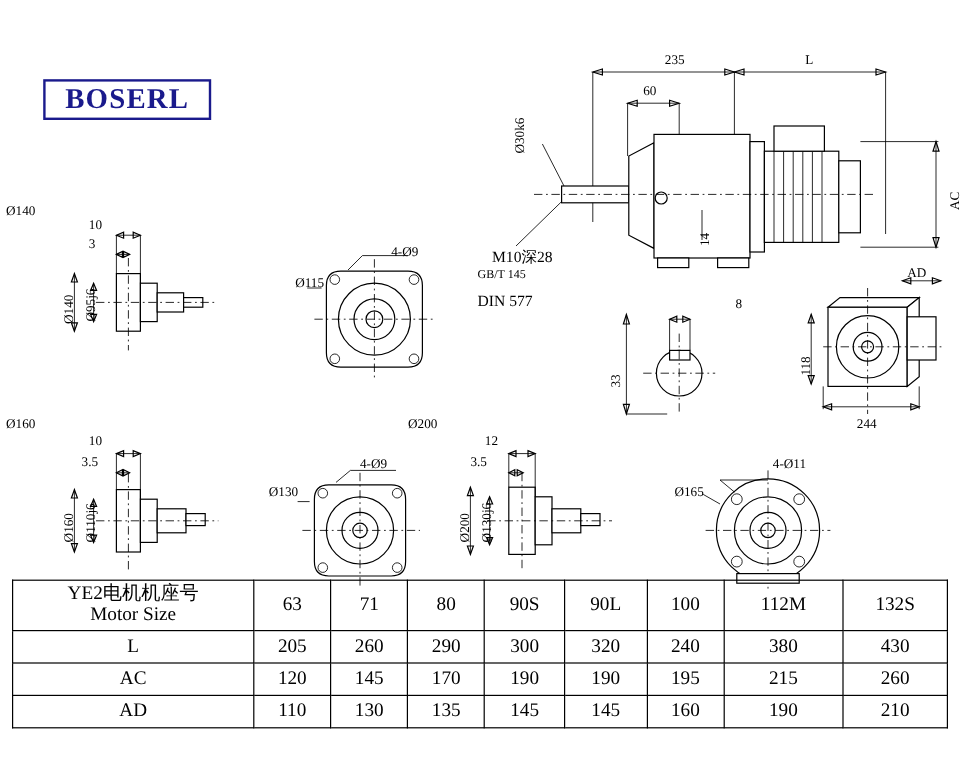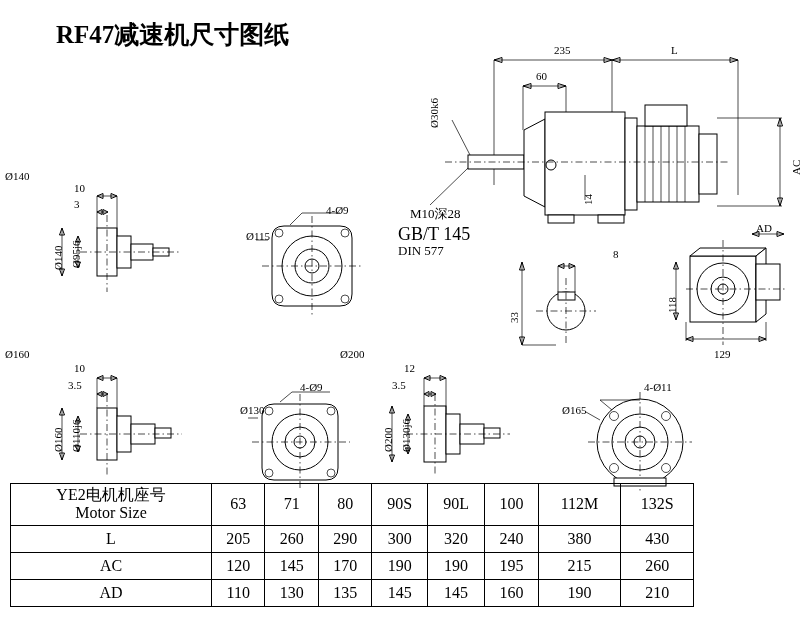--- a/index.html
+++ b/index.html
@@ -36,41 +36,43 @@
   .lbl.vert{transform:rotate(-90deg);transform-origin:left top;}
 
   svg{position:absolute;left:0;top:0;overflow:visible;}
   .ln{stroke:#000;stroke-width:1;fill:none;}
   .ln.thin{stroke-width:0.7;}
   .dash{stroke:#000;stroke-width:0.7;fill:none;stroke-dasharray:7 3 1.5 3;}
   .fillw{fill:#fff;stroke:#000;stroke-width:1;}
 
   
   .tbl{
-    position:absolute;left:10px;top:483px;width:684px;
+    position:absolute;left:10px;top:483px;width:780px;
     border-collapse:collapse;
     font-family:"Liberation Serif",serif;
     padding-left:44px;
   }
   .tbl td{
     border:1px solid #000;
     text-align:center;
     font-size:16px;
     height:26px;
     padding:0;
   }
   .tbl td.head{width:200px;font-size:16px;line-height:1.15;padding:2px 0;}
   .tbl td.rowlabel{width:200px;font-size:16px;}
 </style>
 </head>
 <body>
 
 <div class="page">
 
-  <div class="title">RF47减速机尺寸图纸</div>
+  <div class="brandbox">
+    <span>BOSERL</span>
+  </div>
 
   <svg width="800" height="641">
 
     <g>
       <line class="ln thin" x1="494" y1="60" x2="612" y2="60"></line>
       <path class="ln" d="M494 60 l8 -2.5 v5 z" fill="#000"></path>
       <path class="ln" d="M612 60 l-8 -2.5 v5 z" fill="#000"></path>
       <line class="ln thin" x1="494" y1="60" x2="494" y2="185"></line>
       <line class="ln thin" x1="612" y1="60" x2="612" y2="120"></line>
     </g>
@@ -298,43 +300,43 @@
     </g>
   </svg>
 
   <div class="lbl" style="left:554px;top:44px;">235</div>
   <div class="lbl" style="left:671px;top:44px;">L</div>
   <div class="lbl" style="left:536px;top:70px;">60</div>
   <div class="lbl vert" style="left:428px;top:128px;">Ø30k6</div>
   <div class="lbl vert" style="left:790px;top:175px;">AC</div>
   <div class="lbl vert" style="left:582px;top:205px;">14</div>
   <div class="lbl" style="left:398px;top:205px;font-size:13px;margin-left:12px;">M10深28</div>
-  <div class="lbl" style="left:398px;top:224px;font-size:18px;">GB/T 145</div>
+  <div class="lbl" style="left:398px;top:224px;font-size:10px;">GB/T 145</div>
   <div class="lbl" style="left:398px;top:243px;font-size:13px;">DIN 577</div>
   <div class="lbl" style="left:613px;top:248px;">8</div>
   <div class="lbl vert" style="left:508px;top:323px;">33</div>
   <div class="lbl" style="left:756px;top:222px;">AD</div>
   <div class="lbl vert" style="left:666px;top:313px;">118</div>
-  <div class="lbl" style="left:714px;top:348px;">129</div>
+  <div class="lbl" style="left:714px;top:348px;">244</div>
 
   <div class="lbl" style="left:5px;top:170px;">Ø140</div>
   <div class="lbl" style="left:74px;top:182px;">10</div>
   <div class="lbl" style="left:74px;top:198px;">3</div>
   <div class="lbl vert" style="left:52px;top:270px;">Ø140</div>
   <div class="lbl vert" style="left:70px;top:268px;">Ø95j6</div>
   <div class="lbl" style="left:326px;top:204px;">4-Ø9</div>
   <div class="lbl" style="left:246px;top:230px;">Ø115</div>
 
   <div class="lbl" style="left:5px;top:348px;">Ø160</div>
   <div class="lbl" style="left:74px;top:362px;">10</div>
   <div class="lbl" style="left:68px;top:379px;">3.5</div>
   <div class="lbl vert" style="left:52px;top:452px;">Ø160</div>
   <div class="lbl vert" style="left:70px;top:452px;">Ø110j6</div>
   <div class="lbl" style="left:300px;top:381px;">4-Ø9</div>
-  <div class="lbl" style="left:224px;top:404px;margin-left:16px;">Ø130</div>
+  <div class="lbl" style="left:224px;top:404px;">Ø130</div>
 
   <div class="lbl" style="left:340px;top:348px;">Ø200</div>
   <div class="lbl" style="left:404px;top:362px;">12</div>
   <div class="lbl" style="left:392px;top:379px;">3.5</div>
   <div class="lbl vert" style="left:382px;top:452px;">Ø200</div>
   <div class="lbl vert" style="left:400px;top:452px;">Ø130j6</div>
   <div class="lbl" style="left:644px;top:381px;">4-Ø11</div>
   <div class="lbl" style="left:562px;top:404px;">Ø165</div>
 
   <table class="tbl">

